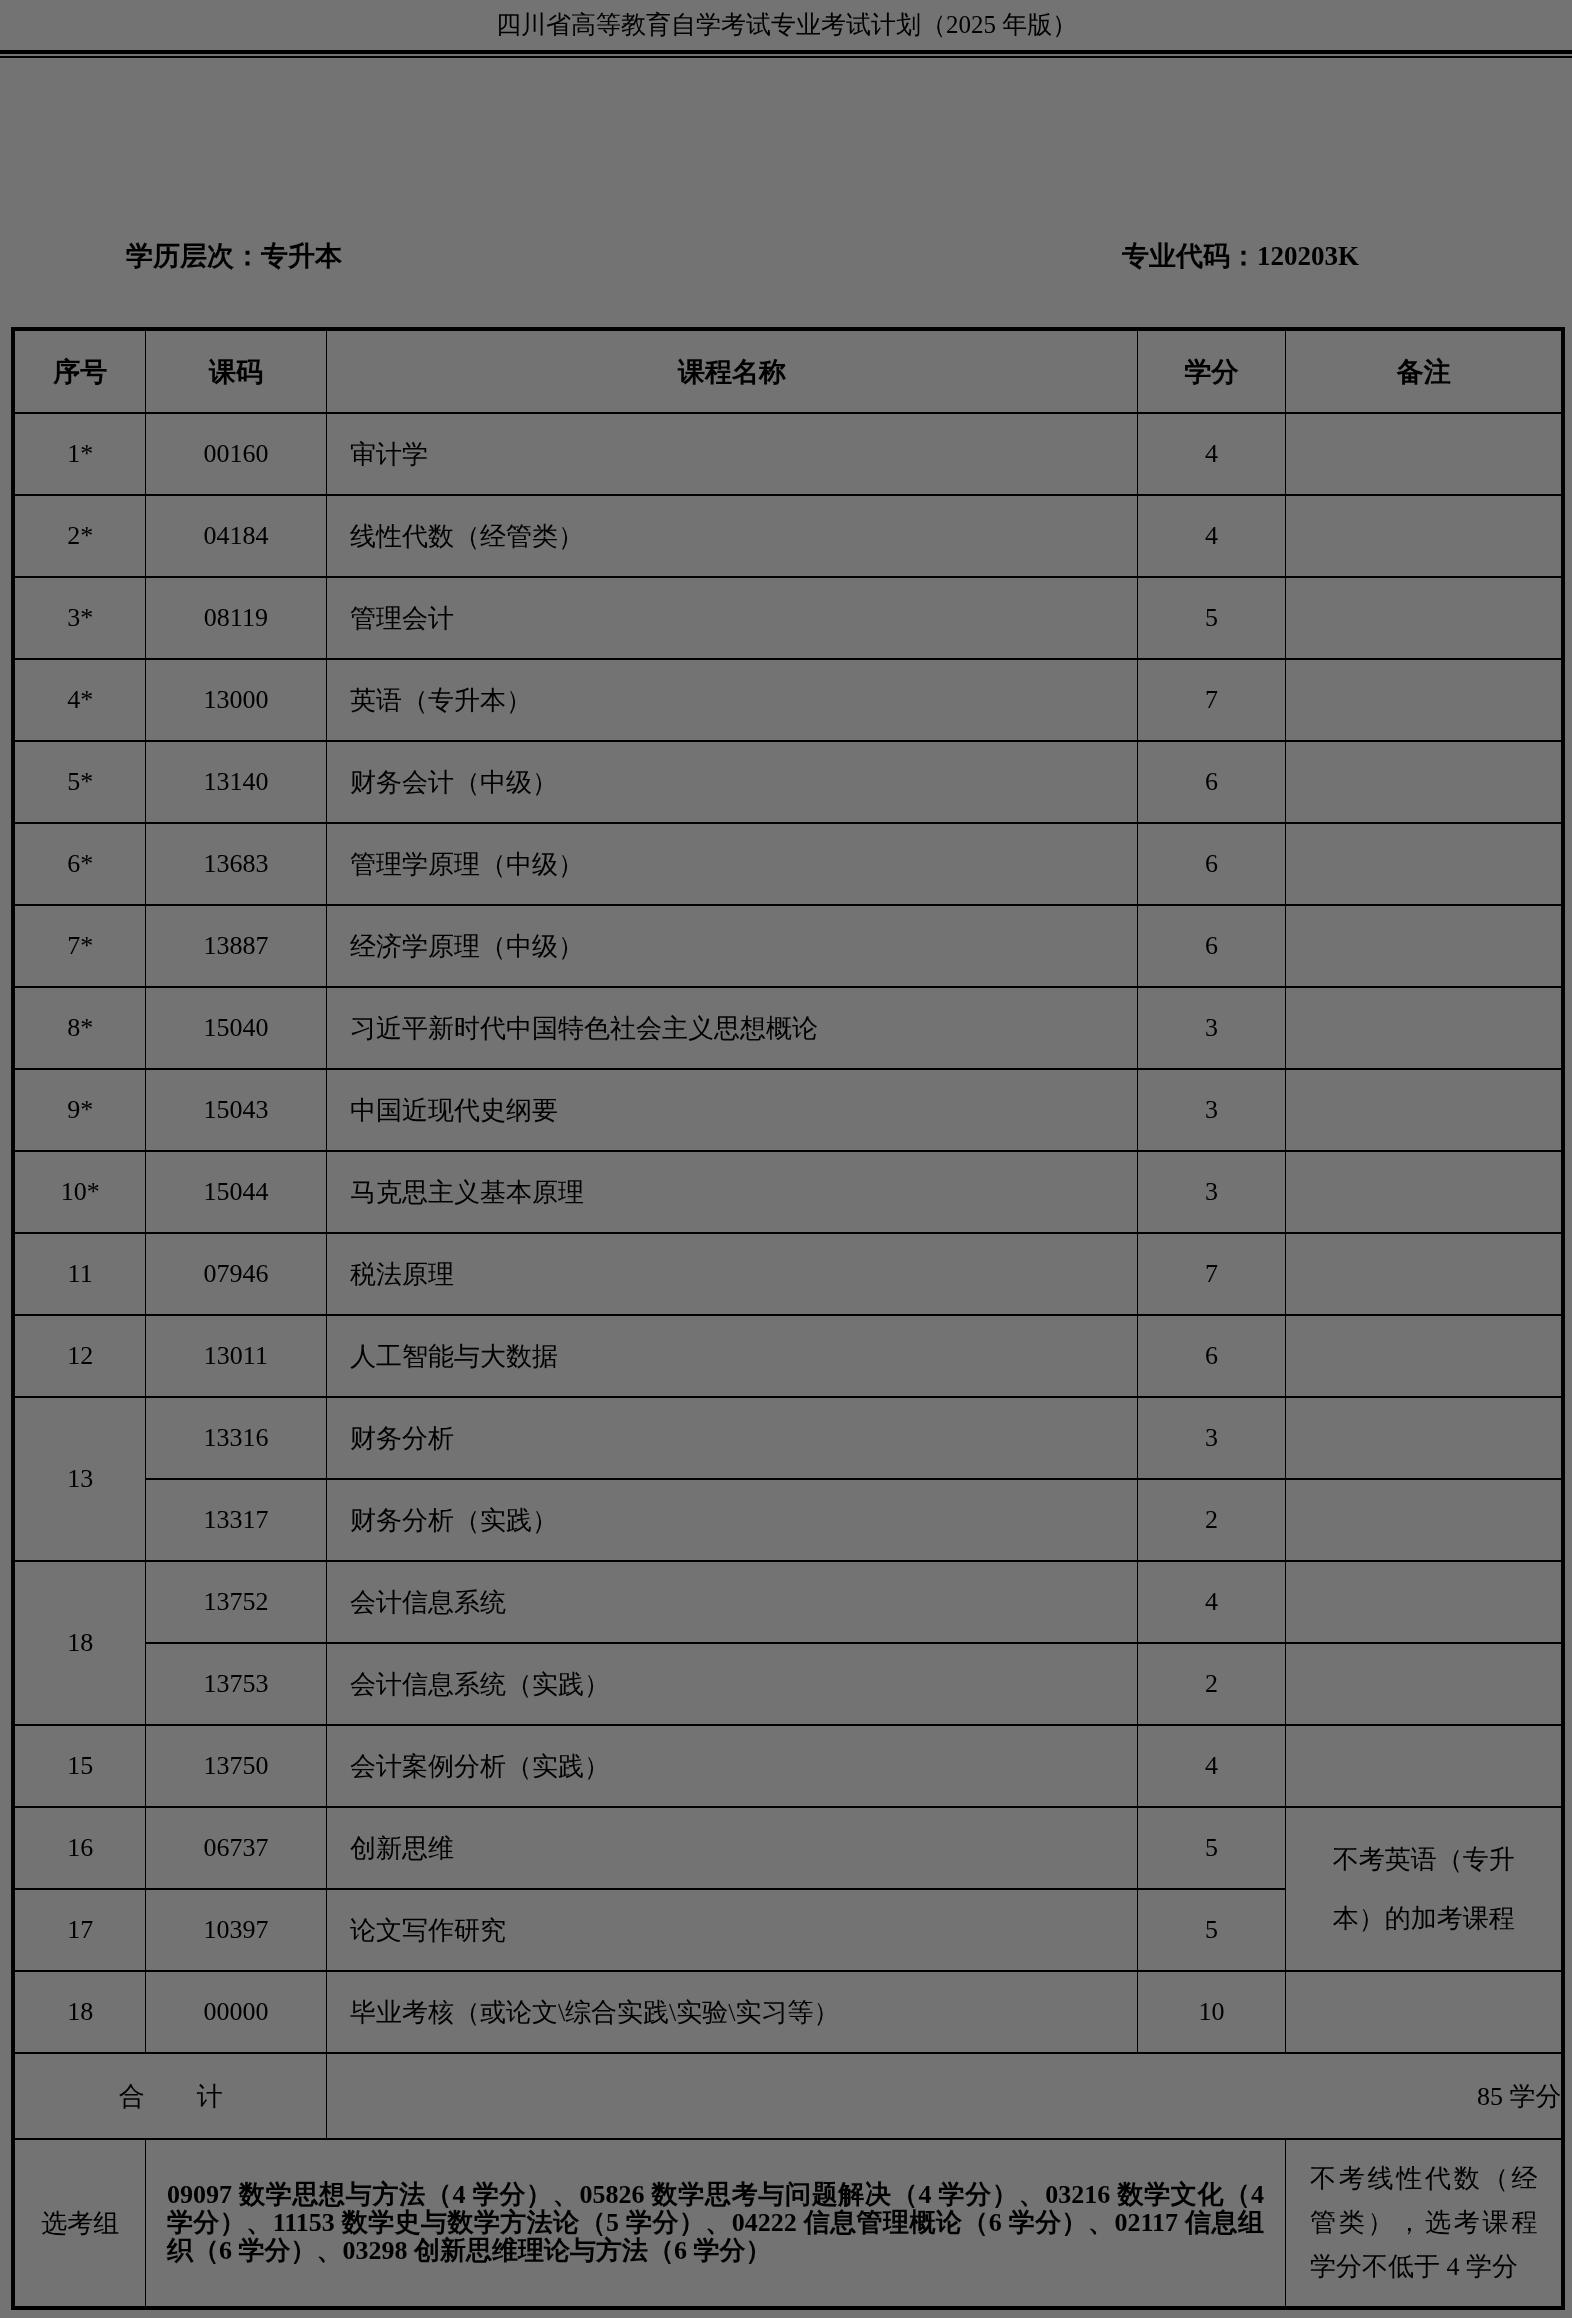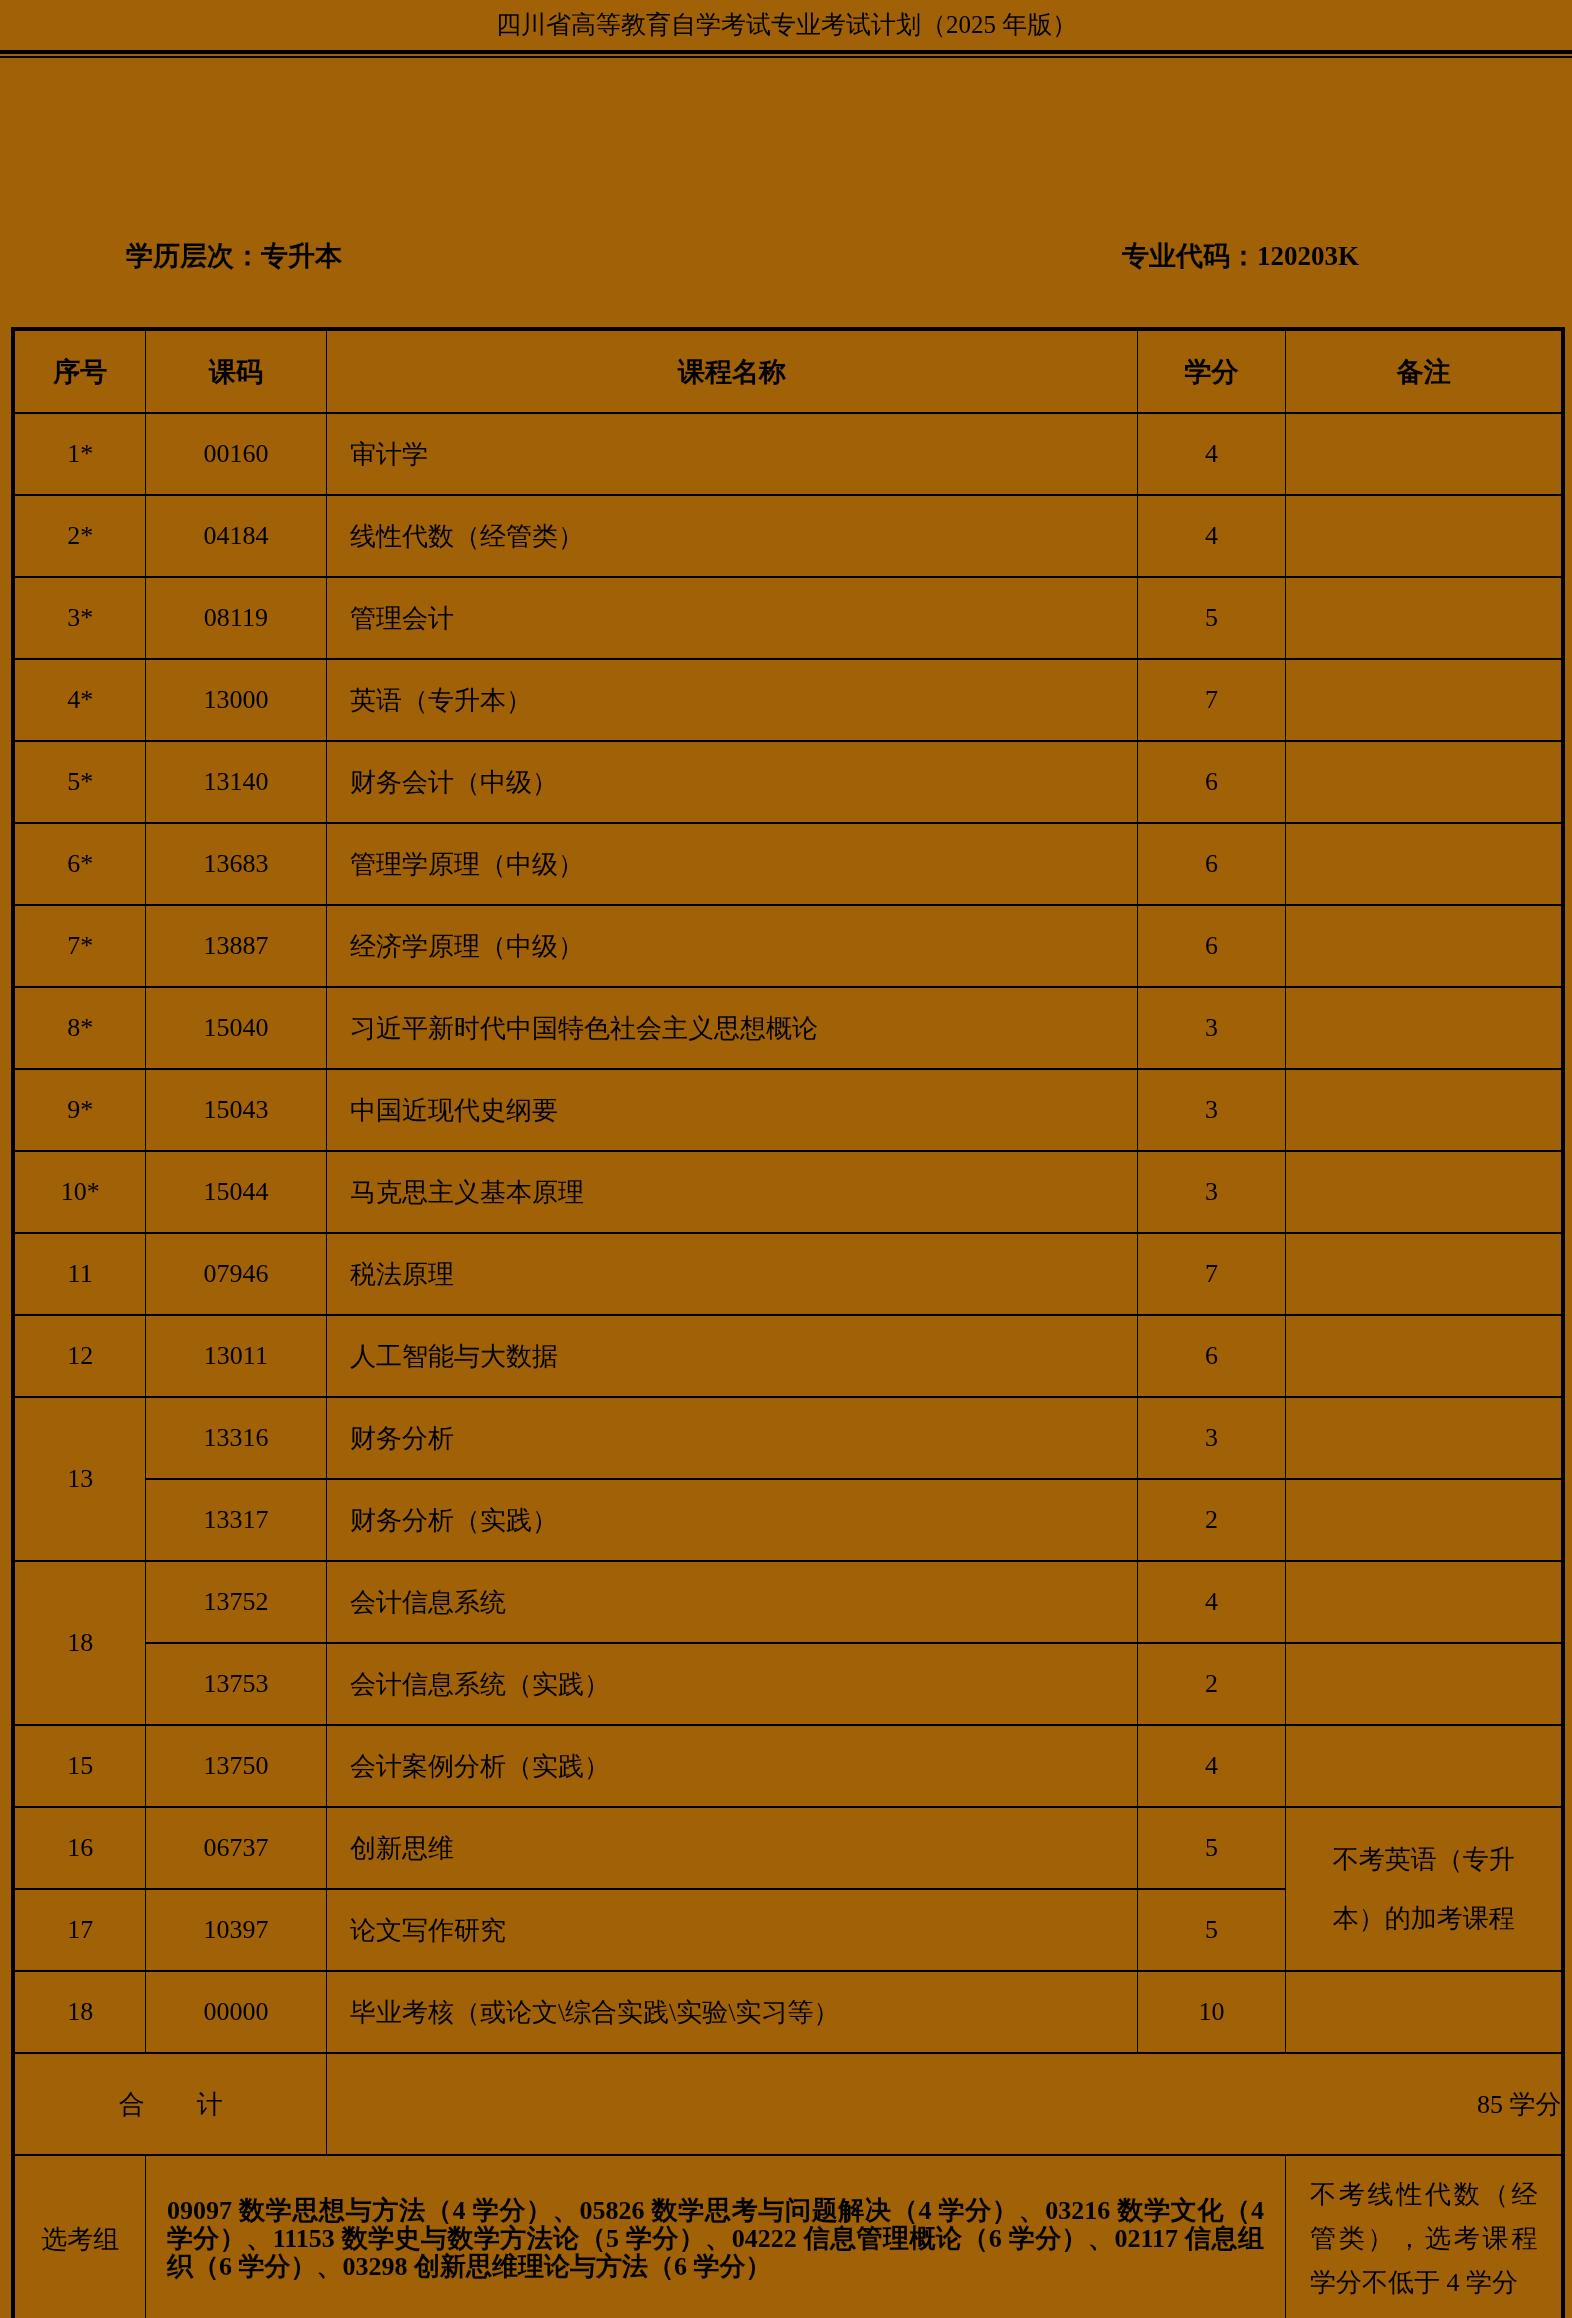--- a/index.html
+++ b/index.html
@@ -1,17 +1,17 @@
 <!DOCTYPE html>
 <html style="font-size:13px"><head>
 <meta charset="utf-8">
 <style>
   html,body {margin:0; padding:0; background:#e8e8e8;}
   .page {
-    position:relative; width:1573px; height:2319px; background:#a16207; color:#000;
+    position:relative; width:1573px; height:2319px; background:#737373; color:#000;
     font-family:"Liberation Serif","DejaVu Serif",serif; overflow:hidden;
   }
   .doc-header-text {
     position:absolute; top:8.1px; left:0; width:100%;
     text-align:center; font-size:25px; line-height:34px;
   }
   .doc-rule {
     position:absolute; top:50px; left:0; width:100%; height:2.4px;
     border-top:4.9px solid #000; border-bottom:2.4px solid #000; box-sizing:content-box;
   }
@@ -29,21 +29,21 @@
     font-size:26px; border:4.1px solid #000;
   }
   .course-table th, .course-table td {
     border:1.6px solid #000; border-top-width:2.4px; border-bottom-width:2.4px;
     text-align:center; vertical-align:middle; overflow:hidden; padding:0;
     word-break:break-all;
   }
   .course-table thead tr {height:84px;}
   .course-table th {font-weight:bold; font-size:27px;}
   .course-table tbody tr {height:82px;}
-  .course-table tbody tr.total {height:102px;}
+  .course-table tbody tr.total {height:86px;}
   .course-table tbody tr.elective {height:169px;}
   td.name {text-align:left; padding:0 9.8px 0 23px;}
   td.remark2 {text-align:center; line-height:59px; padding:0 23px;}
   td.elist {text-align:justify; text-justify:inter-ideograph; padding:0 21px; line-height:28px;font-weight:bold;}
   td.eremark {text-align:justify; text-justify:inter-ideograph; padding:0 24px; line-height:44px;}
   td.tlabel {text-align:center;}
   td.tvalue {text-align:right;}
 </style>
 </head>
 <body>

